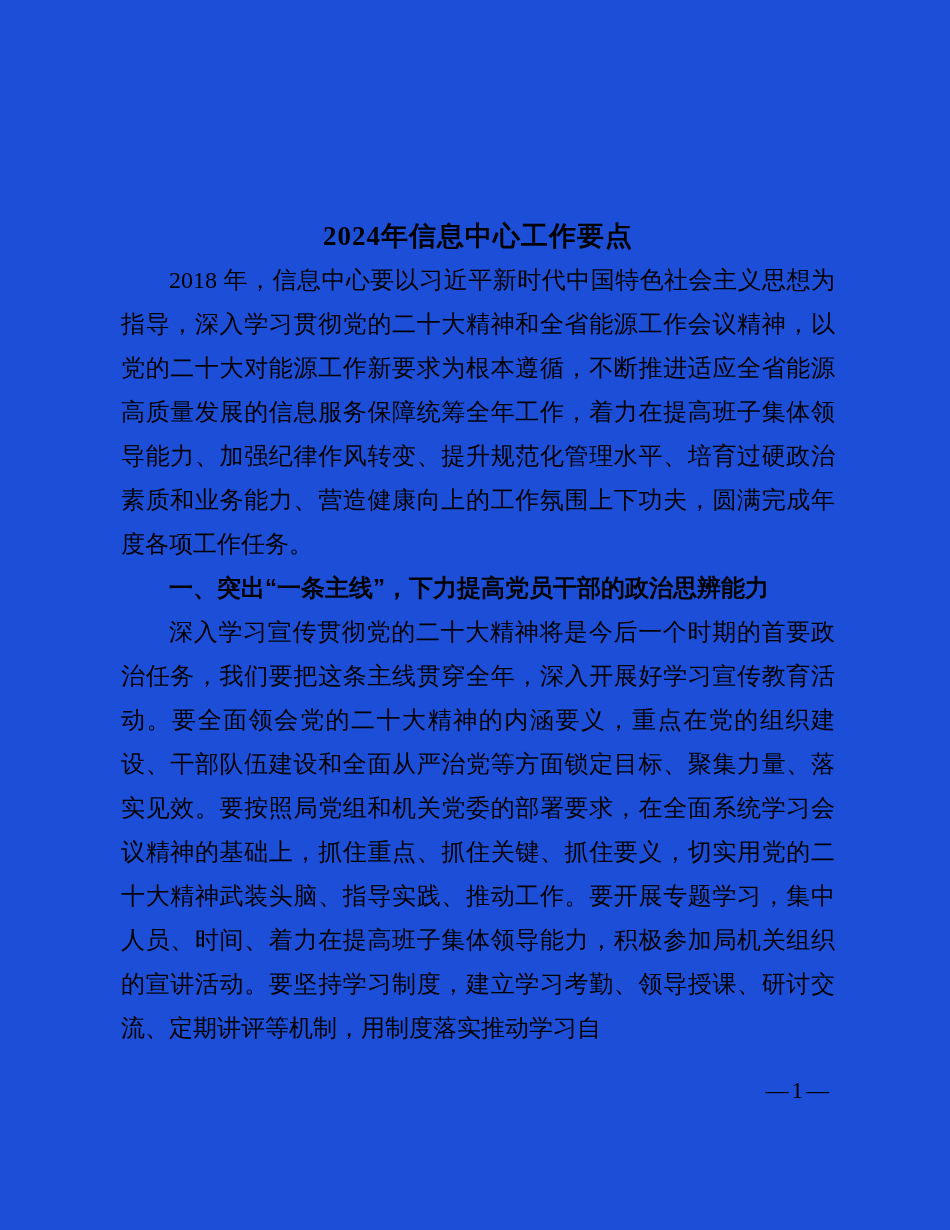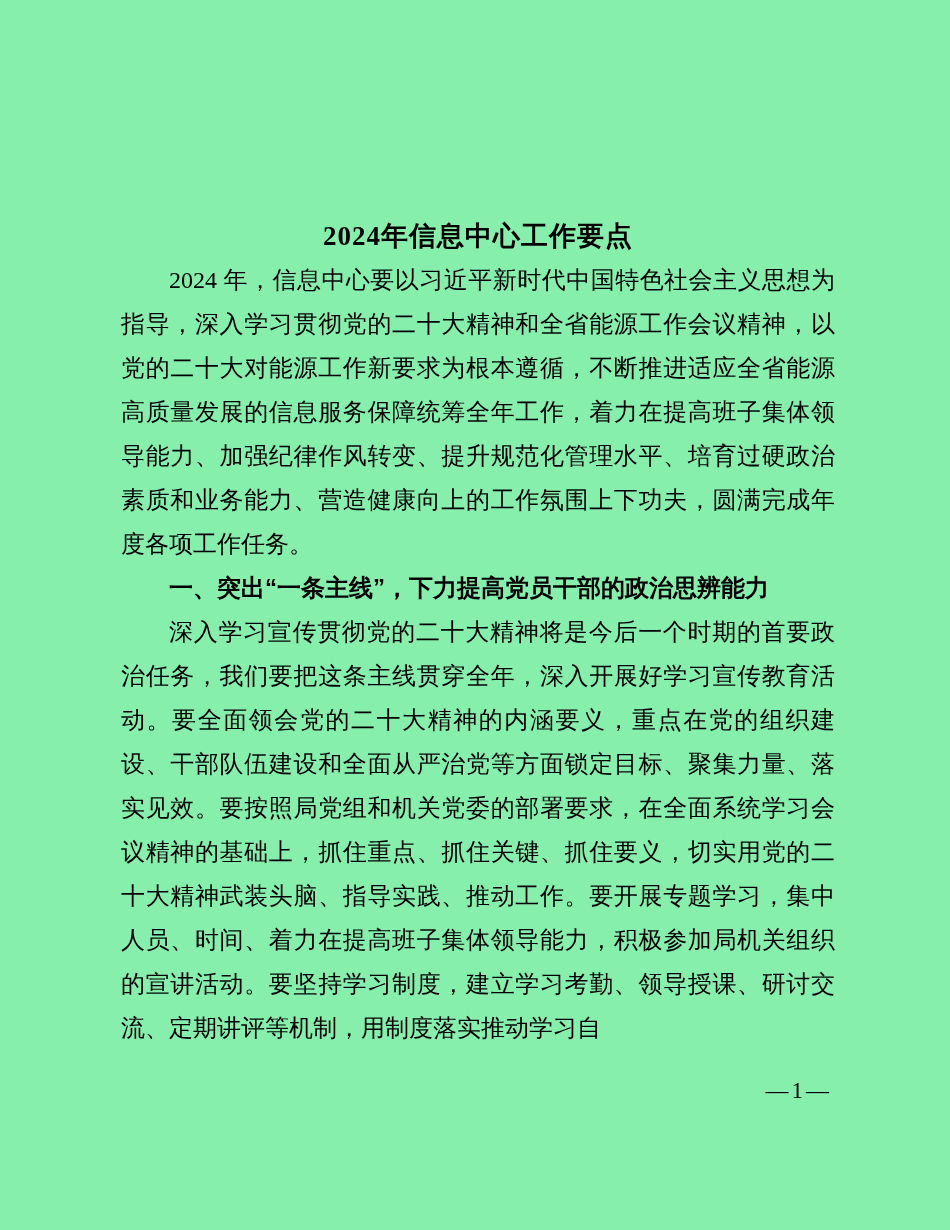--- a/index.html
+++ b/index.html
@@ -4,21 +4,21 @@
 <style>
   html, body {
     margin: 0;
     padding: 0;
     background: #ffffff;
   }
   .page {
     position: relative;
     width: 950px;
     height: 1230px;
-    background: #86efac;
+    background: #1d4ed8;
     color: #000000;
     font-family: "Liberation Serif", "DejaVu Serif", serif;
     overflow: hidden;
   }
   .content {
     position: absolute;
     left: 121px;
     top: 214px;
     width: 714px;
   }
@@ -57,18 +57,18 @@
     letter-spacing: 3px;
     font-family: "Liberation Serif", "DejaVu Serif", serif;
   }
 </style>
 </head>
 <body>
 
 <div class="page">
   <div class="content">
     <h1 class="doc-title">2024年信息中心工作要点</h1>
-    <p class="body-para">2024 年，信息中心要以习近平新时代中国特色社会主义思想为指导，深入学习贯彻党的二十大精神和全省能源工作会议精神，以党的二十大对能源工作新要求为根本遵循，不断推进适应全省能源高质量发展的信息服务保障统筹全年工作，着力在提高班子集体领导能力、加强纪律作风转变、提升规范化管理水平、培育过硬政治素质和业务能力、营造健康向上的工作氛围上下功夫，圆满完成年度各项工作任务。</p>
+    <p class="body-para">2018 年，信息中心要以习近平新时代中国特色社会主义思想为指导，深入学习贯彻党的二十大精神和全省能源工作会议精神，以党的二十大对能源工作新要求为根本遵循，不断推进适应全省能源高质量发展的信息服务保障统筹全年工作，着力在提高班子集体领导能力、加强纪律作风转变、提升规范化管理水平、培育过硬政治素质和业务能力、营造健康向上的工作氛围上下功夫，圆满完成年度各项工作任务。</p>
     <h2 class="section-heading">一、突出“一条主线”，下力提高党员干部的政治思辨能力</h2>
     <p class="body-para">深入学习宣传贯彻党的二十大精神将是今后一个时期的首要政治任务，我们要把这条主线贯穿全年，深入开展好学习宣传教育活动。要全面领会党的二十大精神的内涵要义，重点在党的组织建设、干部队伍建设和全面从严治党等方面锁定目标、聚集力量、落实见效。要按照局党组和机关党委的部署要求，在全面系统学习会议精神的基础上，抓住重点、抓住关键、抓住要义，切实用党的二十大精神武装头脑、指导实践、推动工作。要开展专题学习，集中人员、时间、着力在提高班子集体领导能力，积极参加局机关组织的宣讲活动。要坚持学习制度，建立学习考勤、领导授课、研讨交流、定期讲评等机制，用制度落实推动学习自</p>
   </div>
   <div class="page-number">—1—</div>
 </div>
 
 </body></html>

